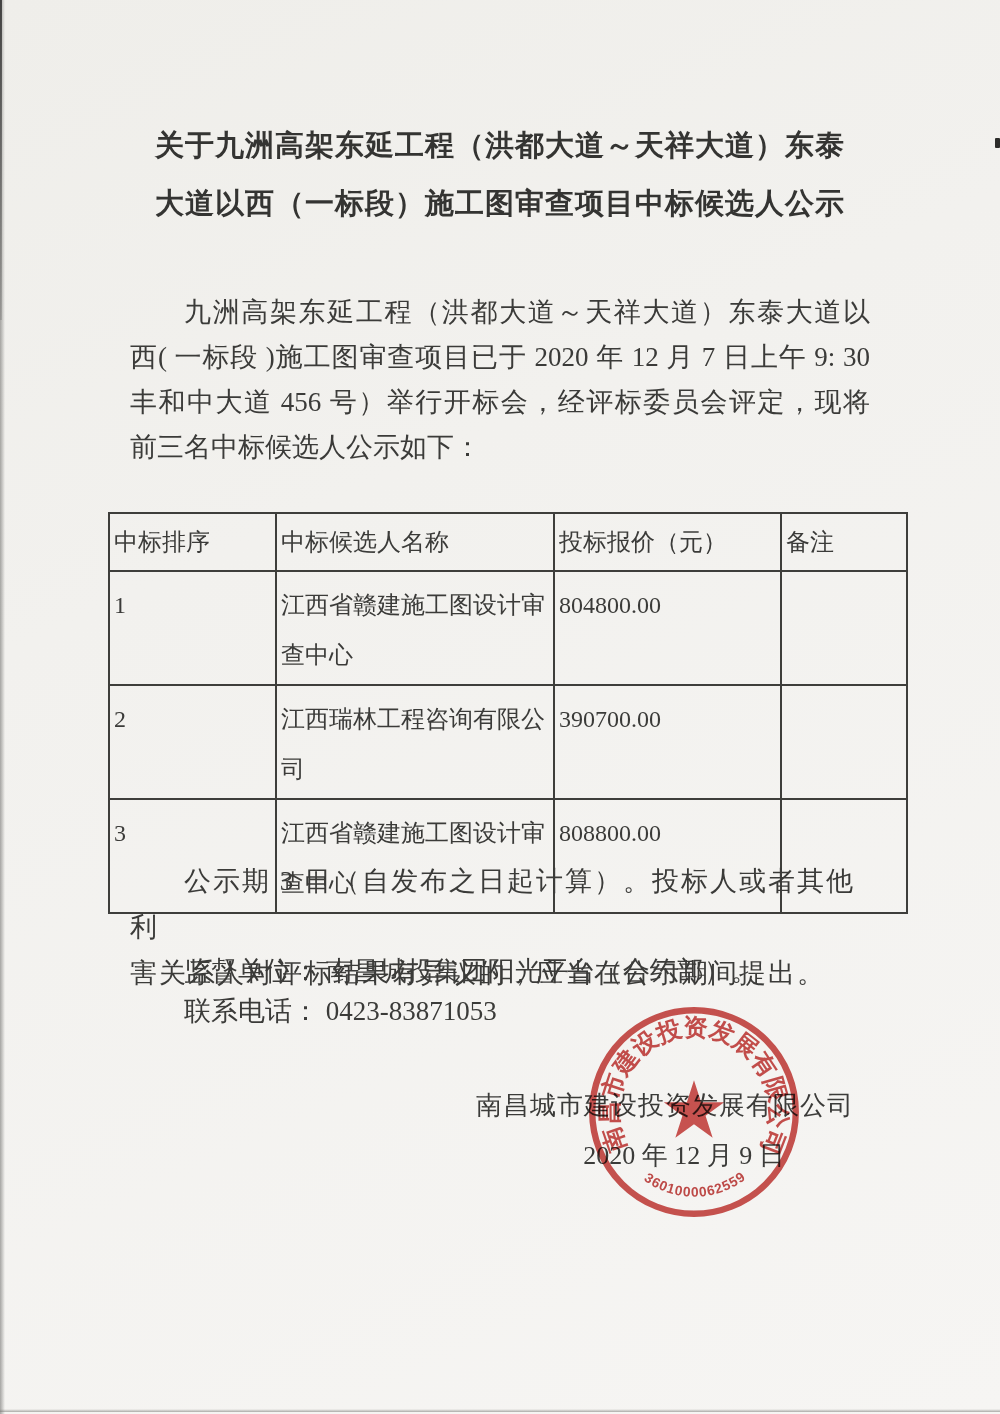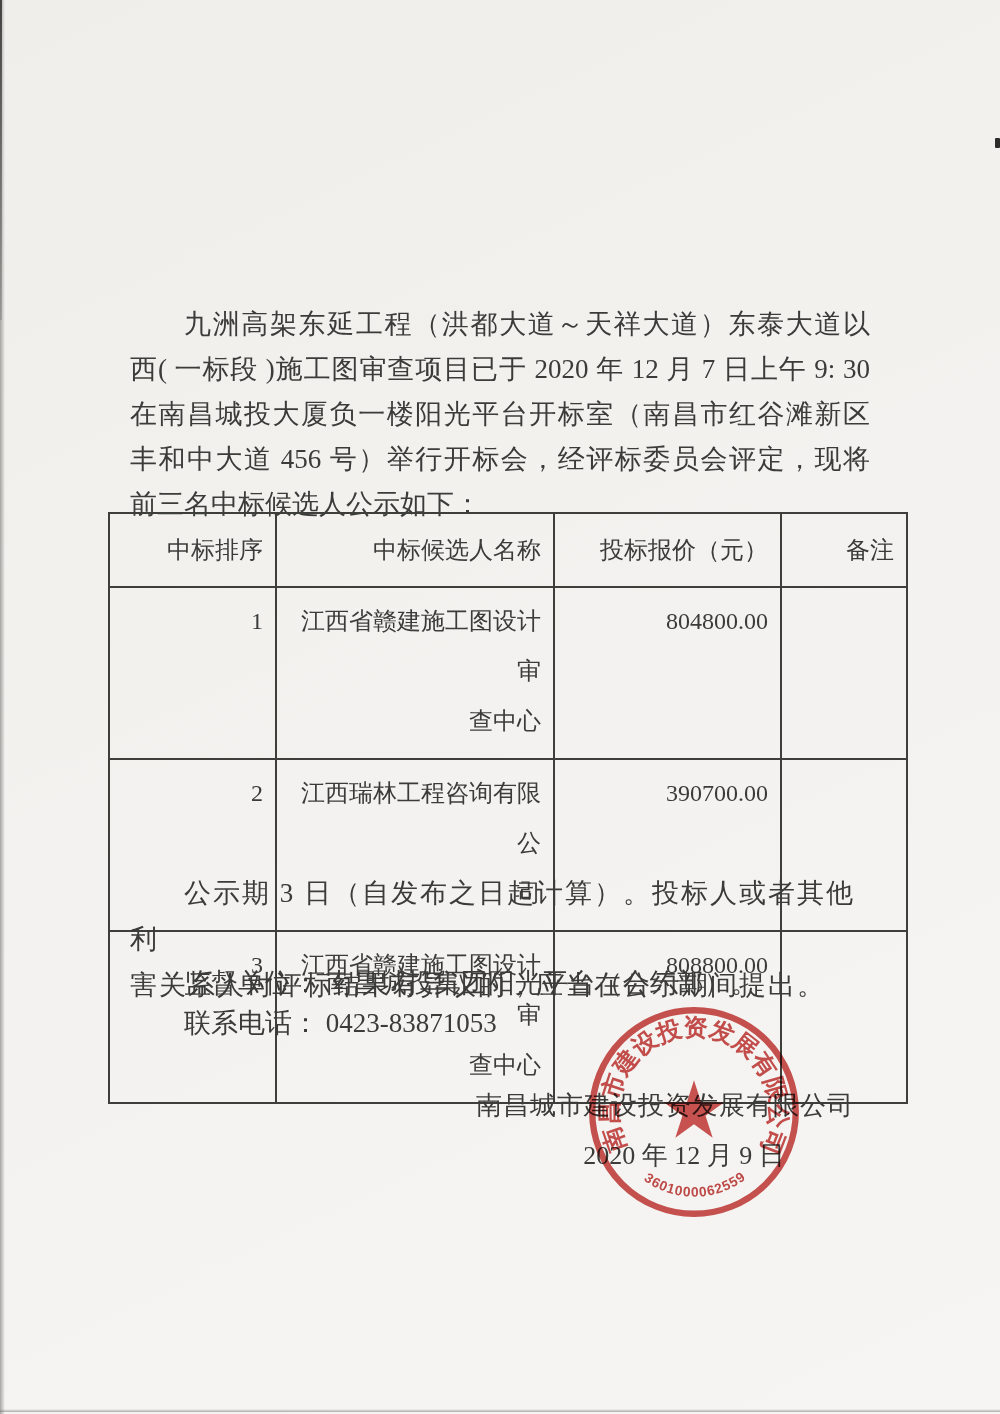--- a/index.html
+++ b/index.html
@@ -24,30 +24,30 @@
   .doc-title{
     position:absolute;left:0;top:116px;width:1000px;
     text-align:center;font-size:29px;font-weight:bold;letter-spacing:1px;
     line-height:58px;color:#343432;
   }
   .textblock{position:absolute;left:130px;width:740px;font-size:27px;color:#3b3b39;}
   .intro{top:290px;line-height:45px;}
   .notice{top:858px;line-height:46px;letter-spacing:2px;}
   .tline{white-space:normal;}
   .tline.just{text-align:justify;text-align-last:justify;}
-  .tline.indent{text-indent:54px;margin-top:12px;}
+  .tline.indent{text-indent:54px;}
 
   .bid-table{
     position:absolute;left:108px;top:512px;width:798px;
     border-collapse:collapse;table-layout:fixed;
     font-size:24px;color:#3b3b39;
   }
   .bid-table td,.bid-table th{
-    border:2px solid #3e3e3b;text-align:right;font-weight:normal;
-    padding:12px;overflow:hidden;
+    border:2px solid #3e3e3b;text-align:left;font-weight:normal;
+    padding:4px;overflow:hidden;
   }
   .bid-table thead th{height:48px;vertical-align:middle;}
   .bid-table tbody td{height:92px;vertical-align:top;padding-top:8px;line-height:50px;}
   .col-rank{width:167px;}
   .col-name{width:278px;}
   .col-price{width:227px;}
   .col-note{width:126px;}
   .name-line{line-height:50px;}
 
   .supervisor{top:951px;line-height:40px;}
@@ -70,25 +70,28 @@
 </head>
 <body>
 
 <div class="page">
 
   <div class="edge-left"></div>
   <div class="edge-left-dark"></div>
   <div class="edge-bottom"></div>
   <div class="speck-right"></div>
 
+  <div class="doc-title">
+    <div>关于九洲高架东延工程（洪都大道～天祥大道）东泰</div>
+    <div>大道以西（一标段）施工图审查项目中标候选人公示</div>
+  </div>
 
   <div class="textblock intro">
     <div class="tline just indent">九洲高架东延工程（洪都大道～天祥大道）东泰大道以</div>
     <div class="tline just">西( 一标段 )施工图审查项目已于 2020 年 12 月 7 日上午 9: 30</div>
-    <div class="tline just">在南昌城投大厦负一楼阳光平台开标室（南昌市红谷滩新区</div>
     <div class="tline just">丰和中大道 456 号）举行开标会，经评标委员会评定，现将</div>
     <div class="tline">前三名中标候选人公示如下：</div>
   </div>
 
   <table class="bid-table">
     <colgroup>
       <col class="col-rank">
         <col class="col-name">
         <col class="col-price">
         <col class="col-note">

